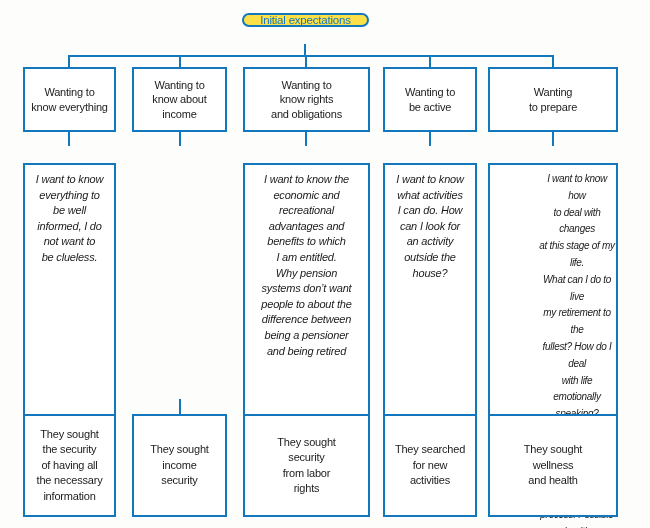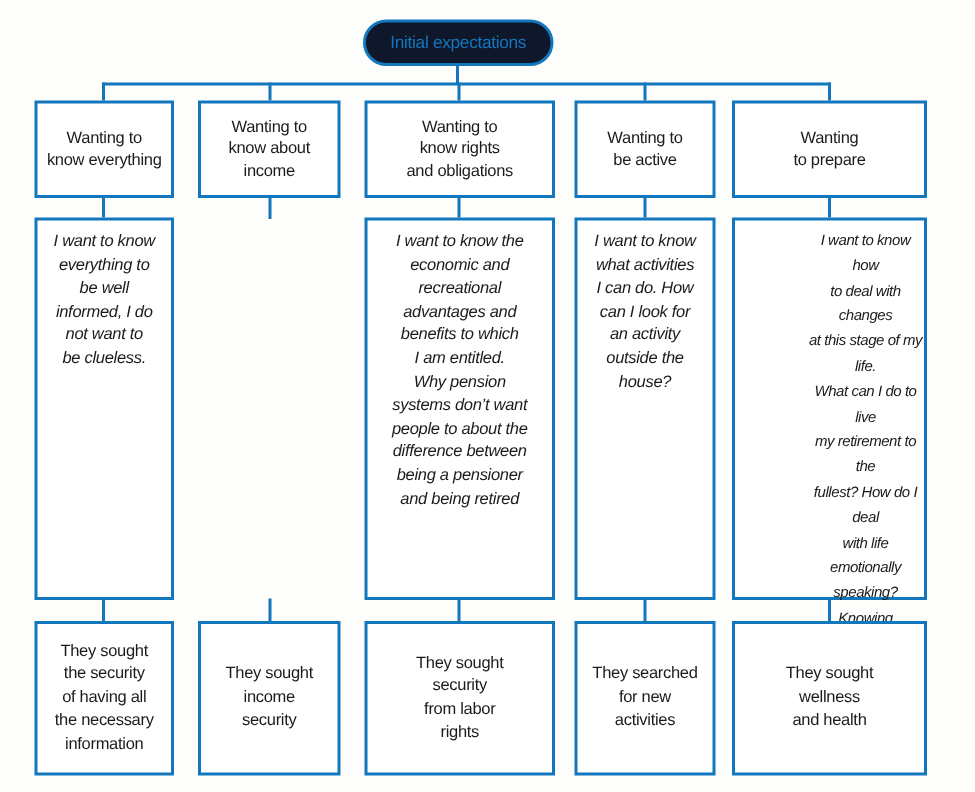--- a/index.html
+++ b/index.html
@@ -21,30 +21,30 @@
     border:2px solid var(--blue);
     background:#fff;
     display:flex;
     align-items:center;
     justify-content:center;
     text-align:center;
     white-space:pre-line;
     letter-spacing:-0.2px;
   }
   .pill{
-    left:242px;top:13px;width:127px;height:31px;
+    left:242px;top:13px;width:127px;height:14px;
     border-radius:16px;
     color:var(--blue);
     font-size:11.5px;
     font-weight:400;
-    background:#0f172a;
+    background:#fde047;
   }
   .hdr{top:67px;height:65px;font-size:11px;line-height:14.6px;}
   .quote{
-    top:145px;height:255px;
+    top:163px;height:255px;
     align-items:flex-start;
     padding-top:7px;
     font-style:italic;
     font-size:11px;line-height:15.6px;
   }
   .quote.small{font-size:10px;line-height:16.8px;letter-spacing:-0.3px;padding-top:6px;padding-left:48px;}
   .out{top:414px;height:103px;font-size:11px;line-height:15.4px;}
 
   
   .c0{left:23px;width:93px;}

